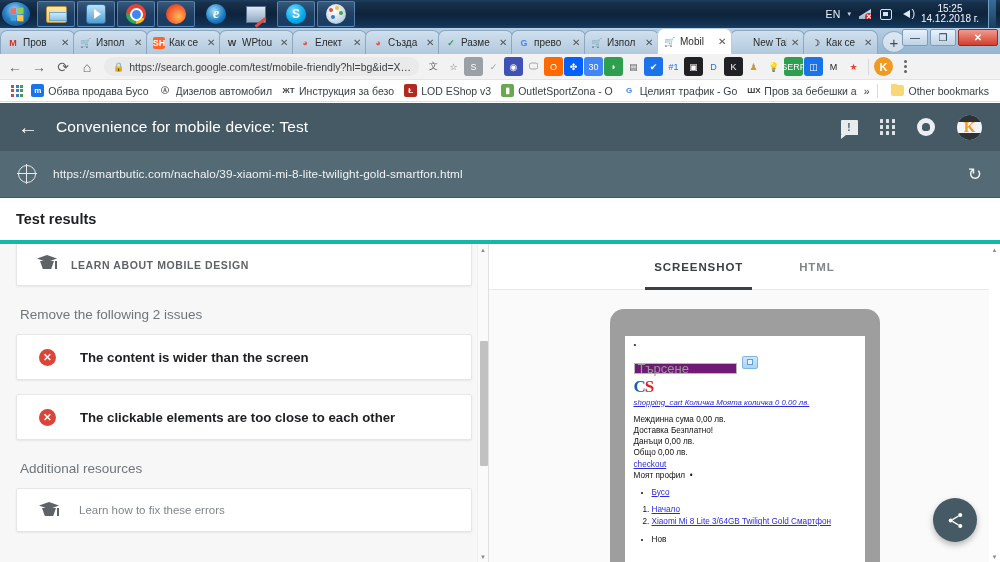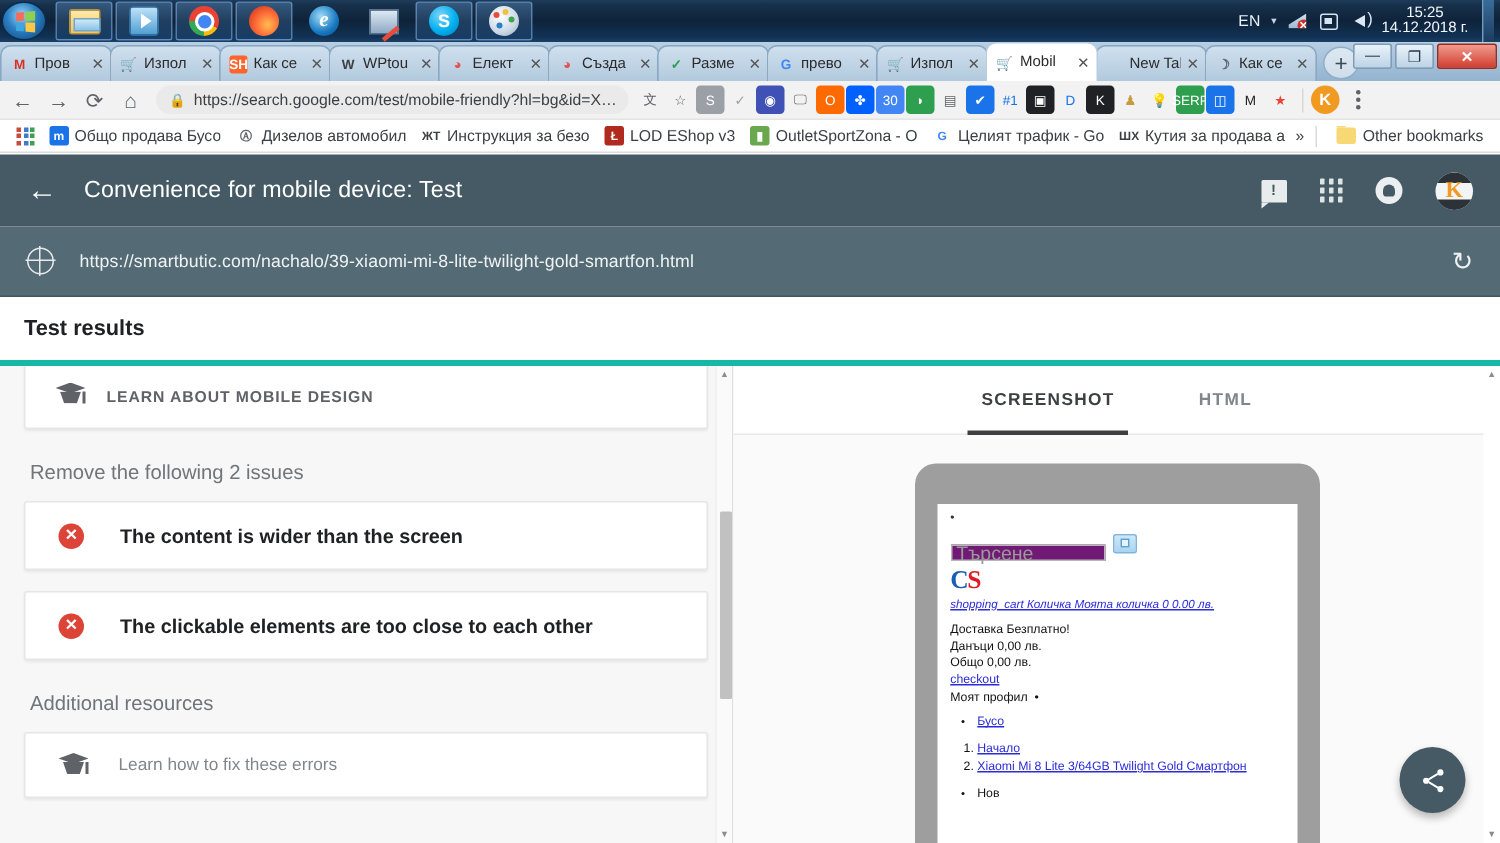--- a/index.html
+++ b/index.html
@@ -435,21 +435,21 @@
           <i></i>
           <i></i>
           <i></i>
           <i></i>
         </span>
       <span class="blbl">Apps</span>
     </div>
     <div id="bm-host" style="display:flex;align-items:center;">
         <div class="bm">
           <span class="bfav" style="color: rgb(255, 255, 255); background: rgb(26, 115, 232);">m</span>
-          <span class="blbl">Общо продава Бусо</span>
+          <span class="blbl">Обява продава Бусо</span>
         </div>
         <div class="bm">
           <span class="bfav" style="color: rgb(95, 99, 104); background: transparent;">Ⓐ</span>
           <span class="blbl">Дизелов автомобил</span>
         </div>
         <div class="bm">
           <span class="bfav" style="color: rgb(60, 64, 67); background: transparent;">ЖТ</span>
           <span class="blbl">Инструкция за безо</span>
         </div>
         <div class="bm">
@@ -459,21 +459,21 @@
         <div class="bm">
           <span class="bfav" style="color: rgb(255, 255, 255); background: rgb(106, 168, 79);">▮</span>
           <span class="blbl">OutletSportZona - O</span>
         </div>
         <div class="bm">
           <span class="bfav" style="color: rgb(66, 133, 244); background: transparent;">G</span>
           <span class="blbl">Целият трафик - Go</span>
         </div>
         <div class="bm">
           <span class="bfav" style="color: rgb(60, 64, 67); background: transparent;">ШХ</span>
-          <span class="blbl">Кутия за продава а</span>
+          <span class="blbl">Пров за бебешки а</span>
         </div>
       </div>
     <div class="bm-chevrons">
       <span>»</span>
       <span style="width:1px;height:14px;background:#dadada;display:inline-block;"></span>
       <span class="bm">
         <span class="folder-ico"></span>
         <span class="blbl">Other bookmarks</span>
       </span>
     </div>
@@ -575,20 +575,21 @@
             <div class="ps-dot">•</div>
             <div class="ps-searchrow">
               <div class="ps-input">Търсене</div>
               <div class="ps-srchbtn">
                   <i></i>
                 </div>
             </div>
             <div class="ps-logo"><b>C</b>S</div>
             <a class="ps-link">shopping_cart Количка Моята количка 0 0.00 лв.</a>
             <div class="ps-lines">
+              <p>Междинна сума 0,00 лв.</p>
               <p>Доставка Безплатно!</p>
               <p>Данъци 0,00 лв.</p>
               <p>Общо 0,00 лв.</p>
             </div>
             <a class="ps-checkout">checkout</a>
             <div class="ps-profile">
               <span>Моят профил</span>
               &nbsp;<span>•</span>
             </div>
             <ul class="ps-ul">

